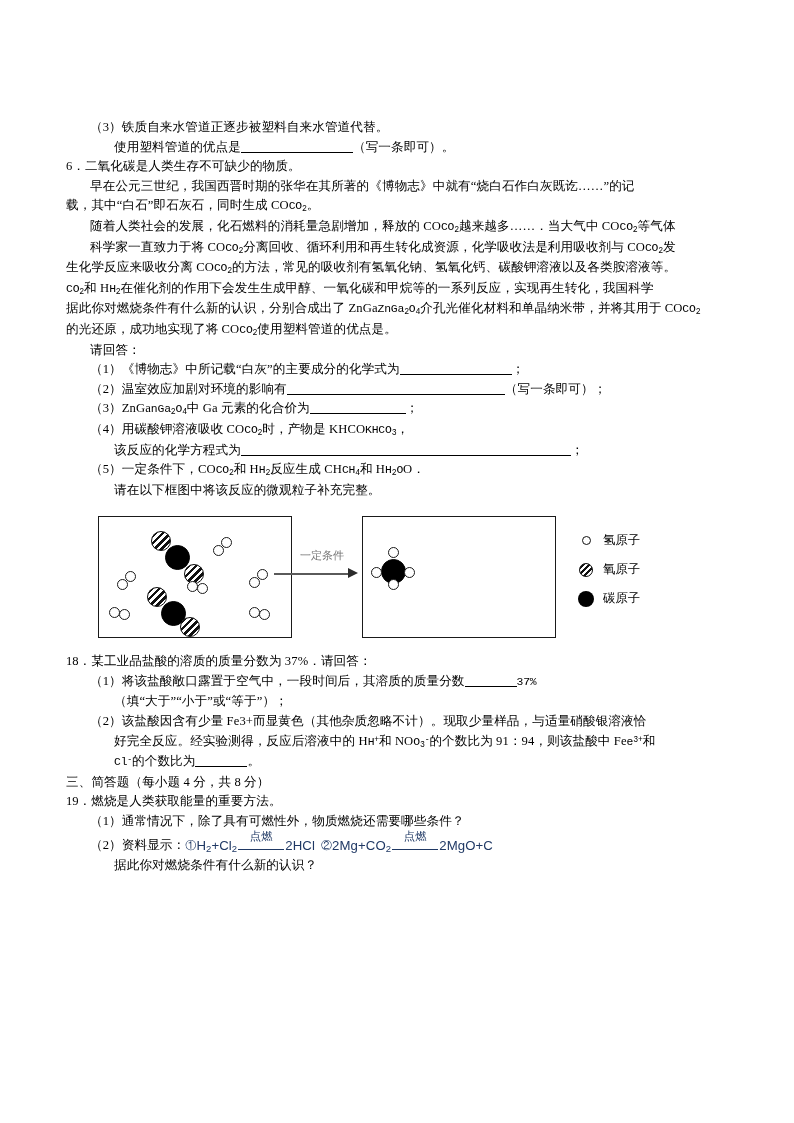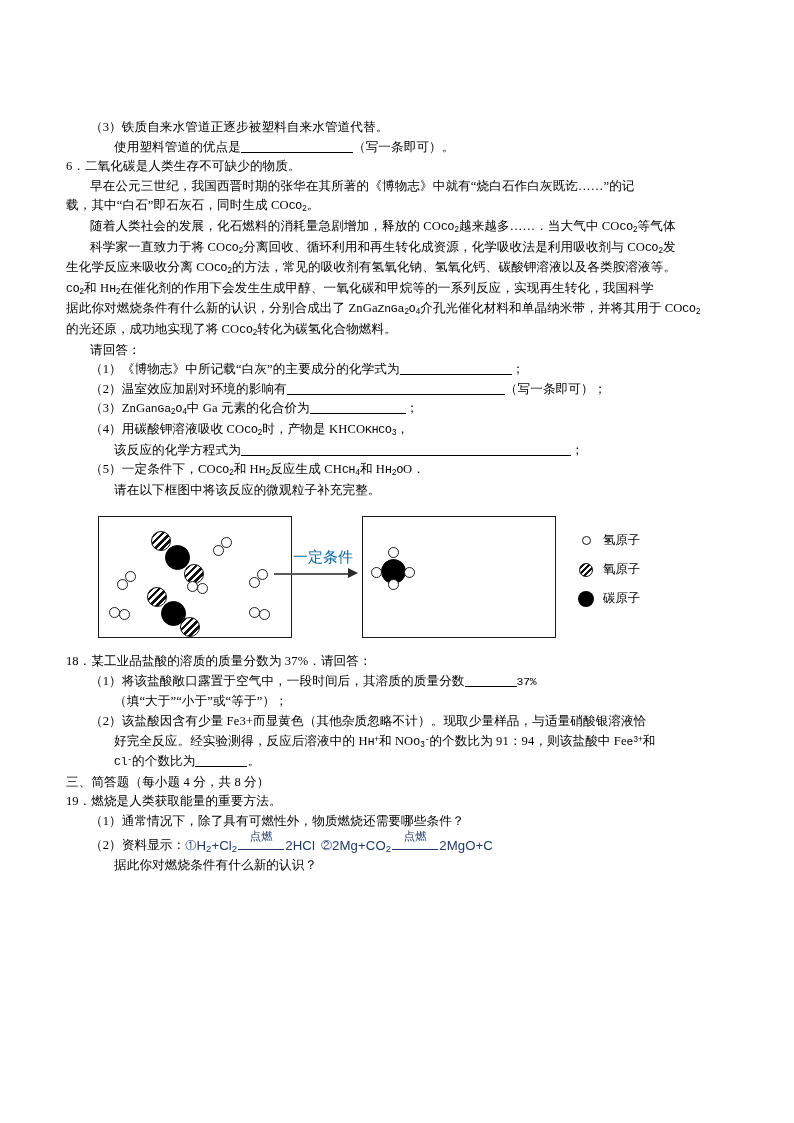--- a/index.html
+++ b/index.html
@@ -84,24 +84,24 @@
 
   .arrow-wrap {
     position: absolute;
     left: 206px;
     top: 36px;
     width: 96px;
     height: 40px;
   }
   .arrow-label {
     position: absolute;
-    left: 21px;
+    left: 28px;
     top: 0;
-    font-size: 15px;
-    color: #0369a1;
+    font-size: 11px;
+    color: #737373;
     white-space: nowrap;
     font-family: "Liberation Sans", sans-serif;
   }
   .arrow-line {
     position: absolute;
     left: 2px;
     top: 25px;
     width: 76px;
     height: 1.6px;
     background: #5a5a5a;
@@ -263,21 +263,21 @@
     <div class="line">
       <span>生化学反应来吸收分离 CO</span><span class="mono">CO<sub>2</sub></span><span>的方法，常见的吸收剂有氢氧化钠、氢氧化钙、碳酸钾溶液以及各类胺溶液等。</span>
     </div>
     <div class="line">
       <span class="mono">CO<sub>2</sub></span><span>和 H</span><span class="mono">H<sub>2</sub></span><span>在催化剂的作用下会发生生成甲醇、一氧化碳和甲烷等的一系列反应，实现再生转化，我国科学</span>
     </div>
     <div class="line">
       <span>据此你对燃烧条件有什么新的认识，分别合成出了 ZnGa</span><span class="mono">ZnGa<sub>2</sub>O<sub>4</sub></span><span>介孔光催化材料和单晶纳米带，并将其用于 CO</span><span class="mono">CO<sub>2</sub></span>
     </div>
     <div class="line">
-      <span>的光还原，成功地实现了将 CO</span><span class="mono">CO<sub>2</sub></span><span>转化为碳氢化合物燃料。</span>
+      <span>的光还原，成功地实现了将 CO</span><span class="mono">CO<sub>2</sub></span><span>使用塑料管道的优点是。</span>
     </div>
 
     <div class="line indent1">请回答：</div>
 
     <div class="line indent1">
       <span>（1）《博物志》中所记载“白灰”的主要成分的化学式为</span><span class="blank b-lg"></span><span>；</span>
     </div>
     <div class="line indent1">
       <span>（2）温室效应加剧对环境的影响有</span><span class="blank b-xl"></span><span>（写一条即可）；</span>
     </div>

